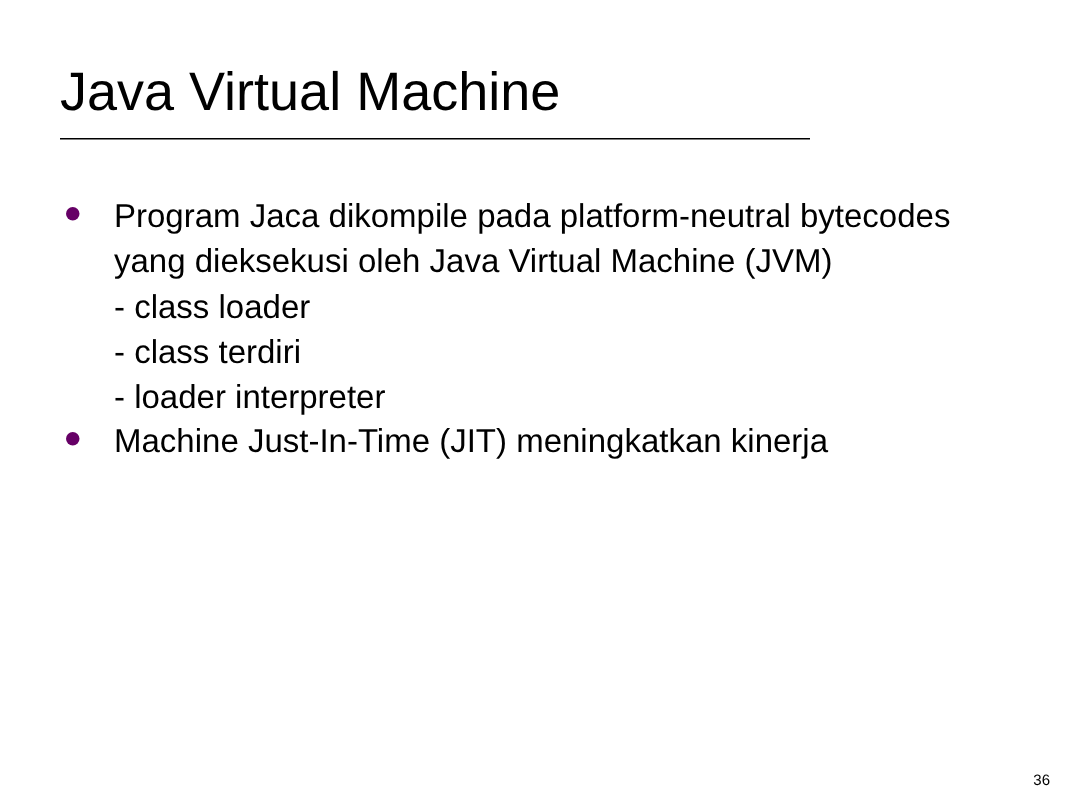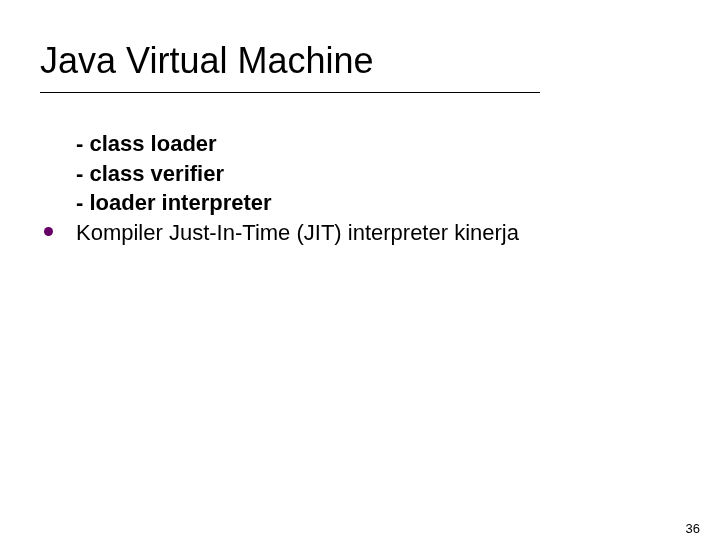--- a/index.html
+++ b/index.html
@@ -4,39 +4,45 @@
 <style>
   * { margin: 0; padding: 0; box-sizing: border-box; }
   html, body { width: 720px; height: 540px; background: #fff; font-family: Arial, Helvetica, sans-serif; color: #000; }
   .slide { width: 720px; height: 540px; position: relative; padding: 40px 40px 0 40px; }
   .title { font-size: 36px; font-weight: 400; color: #000; border-bottom: 1px solid #000; padding-bottom: 10px; width: 500px; margin-bottom: 36px; }
   .content { font-size: 22px; line-height: 1.35; }
   .bullet { display: flex; align-items: flex-start; margin-bottom: 2px; }
   .bullet .dot { flex: 0 0 auto; width: 36px; display: flex; justify-content: flex-start; padding-left: 4px; padding-top: 9px; }
   .bullet .dot span { display: inline-block; width: 9px; height: 9px; border-radius: 50%; background: #660066; }
   .bullet .txt { flex: 1 1 auto; }
-  .subline { padding-left: 36px; font-weight: bold; }
-  .pagenum { position: absolute; right: 20px; bottom: 4px; font-size: 13px; color: #000; }
+  .subline { padding-left: 36px; }
+  .pagenum { position: absolute; right: 20px; bottom: 14px; font-size: 10px; color: #000; }
 </style>
 </head>
 <body>
 
 <div class="slide">
   <h1 class="title">Java Virtual Machine</h1>
 
   <div class="content">
 
+    <div class="bullet">
+      <div class="dot">
+          <span></span>
+        </div>
+      <div class="txt">Program Jaca dikompile pada platform-neutral bytecodes yang dieksekusi oleh Java Virtual Machine (JVM)</div>
+    </div>
 
     <div class="subline">- class loader</div>
-    <div class="subline">- class verifier</div>
+    <div class="subline">- class terdiri</div>
     <div class="subline">- loader interpreter</div>
 
     <div class="bullet">
       <div class="dot">
           <span></span>
         </div>
-      <div class="txt">Kompiler Just-In-Time (JIT) interpreter kinerja</div>
+      <div class="txt">Machine Just-In-Time (JIT) meningkatkan kinerja</div>
     </div>
 
   </div>
 
   <div class="pagenum">36</div>
 </div>
 
 </body></html>

